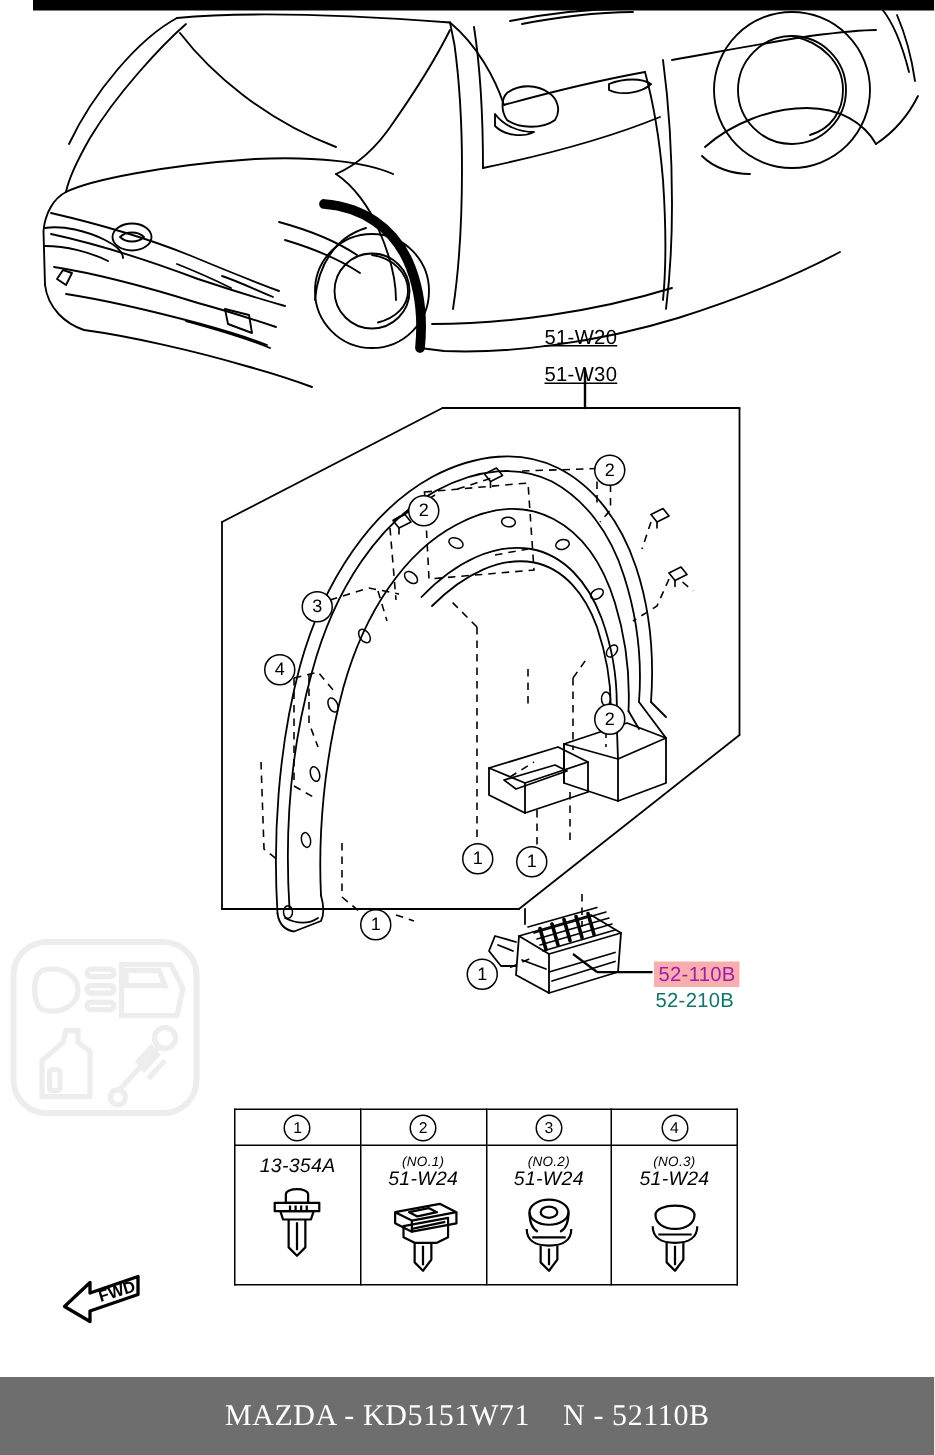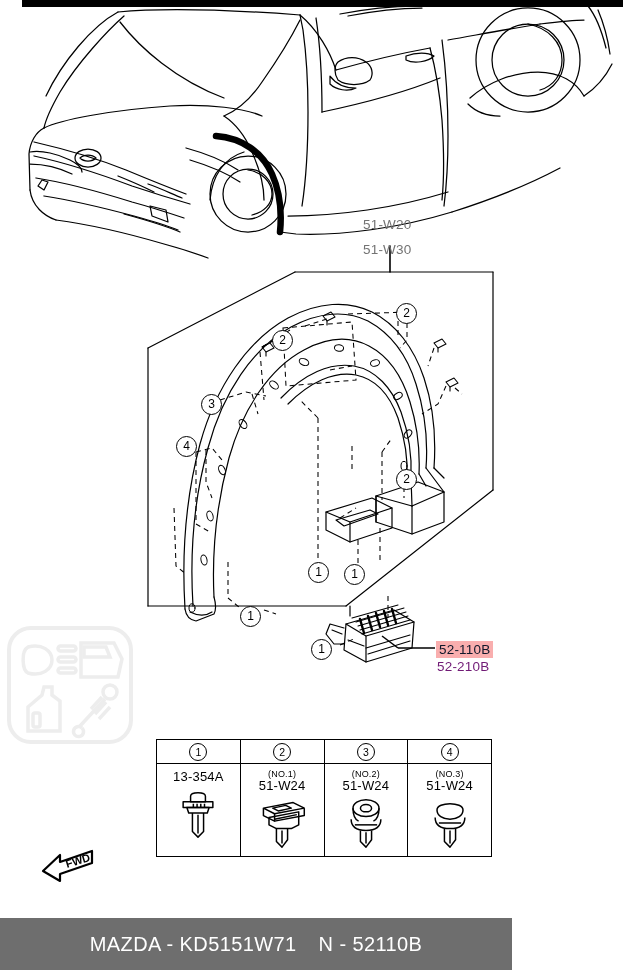--- a/index.html
+++ b/index.html
@@ -58,44 +58,45 @@
     top: 625px;
     width: 128px;
     height: 120px;
   }
 
   
   .lbl {
     position: absolute;
     font-family: "Liberation Sans", sans-serif;
     font-size: 13.5px;
-    color: #737373;
+    color: #000000;
     white-space: nowrap;
     letter-spacing: 0.2px;
+    text-decoration: underline;
   }
   .lbl-top1 { left: 363px; top: 217px; }
   .lbl-top2 { left: 363px; top: 242px; }
 
   .lbl-pn-hl {
     position: absolute;
     left: 436px;
     top: 641px;
     font-size: 13.5px;
-    color: #0f172a;
+    color: #a21caf;
     background: #f9aeae;
     padding: 1px 3px;
     white-space: nowrap;
     letter-spacing: 0.2px;
   }
   .lbl-pn-sub {
     position: absolute;
     left: 437px;
     top: 659px;
     font-size: 13.5px;
-    color: #701a75;
+    color: #0f766e;
     white-space: nowrap;
     letter-spacing: 0.2px;
   }
 
   
   .callout {
     position: absolute;
     width: 21px;
     height: 21px;
     border: 1.4px solid #000;
@@ -125,20 +126,21 @@
     padding: 0;
     background: transparent;
   }
   .legend .hdr-cell {
     height: 23px;
     vertical-align: middle;
   }
   .legend .body-cell {
     height: 92px;
     width: 84px;
+    font-style: italic;
   }
   .legend .num-bubble {
     display: inline-block;
     width: 18px;
     height: 18px;
     border: 1.3px solid #000;
     border-radius: 50%;
     font-size: 10.5px;
     line-height: 16px;
     text-align: center;
@@ -170,26 +172,27 @@
     top: 845px;
     width: 58px;
     height: 40px;
   }
 
   
   .footer {
     position: absolute;
     left: 0;
     bottom: 0;
-    width: 512px;
+    width: 623px;
     height: 52px;
     background: #6e6e6e;
     display: flex;
     align-items: center;
     justify-content: center;
+    font-family: Liberation Serif, serif;
   }
   .footer-text {
     color: #ffffff;
     font-size: 20px;
     letter-spacing: 0.4px;
     white-space: nowrap;
   }
   .footer-gap { display: inline-block; width: 22px; }
 </style>
 </head>

